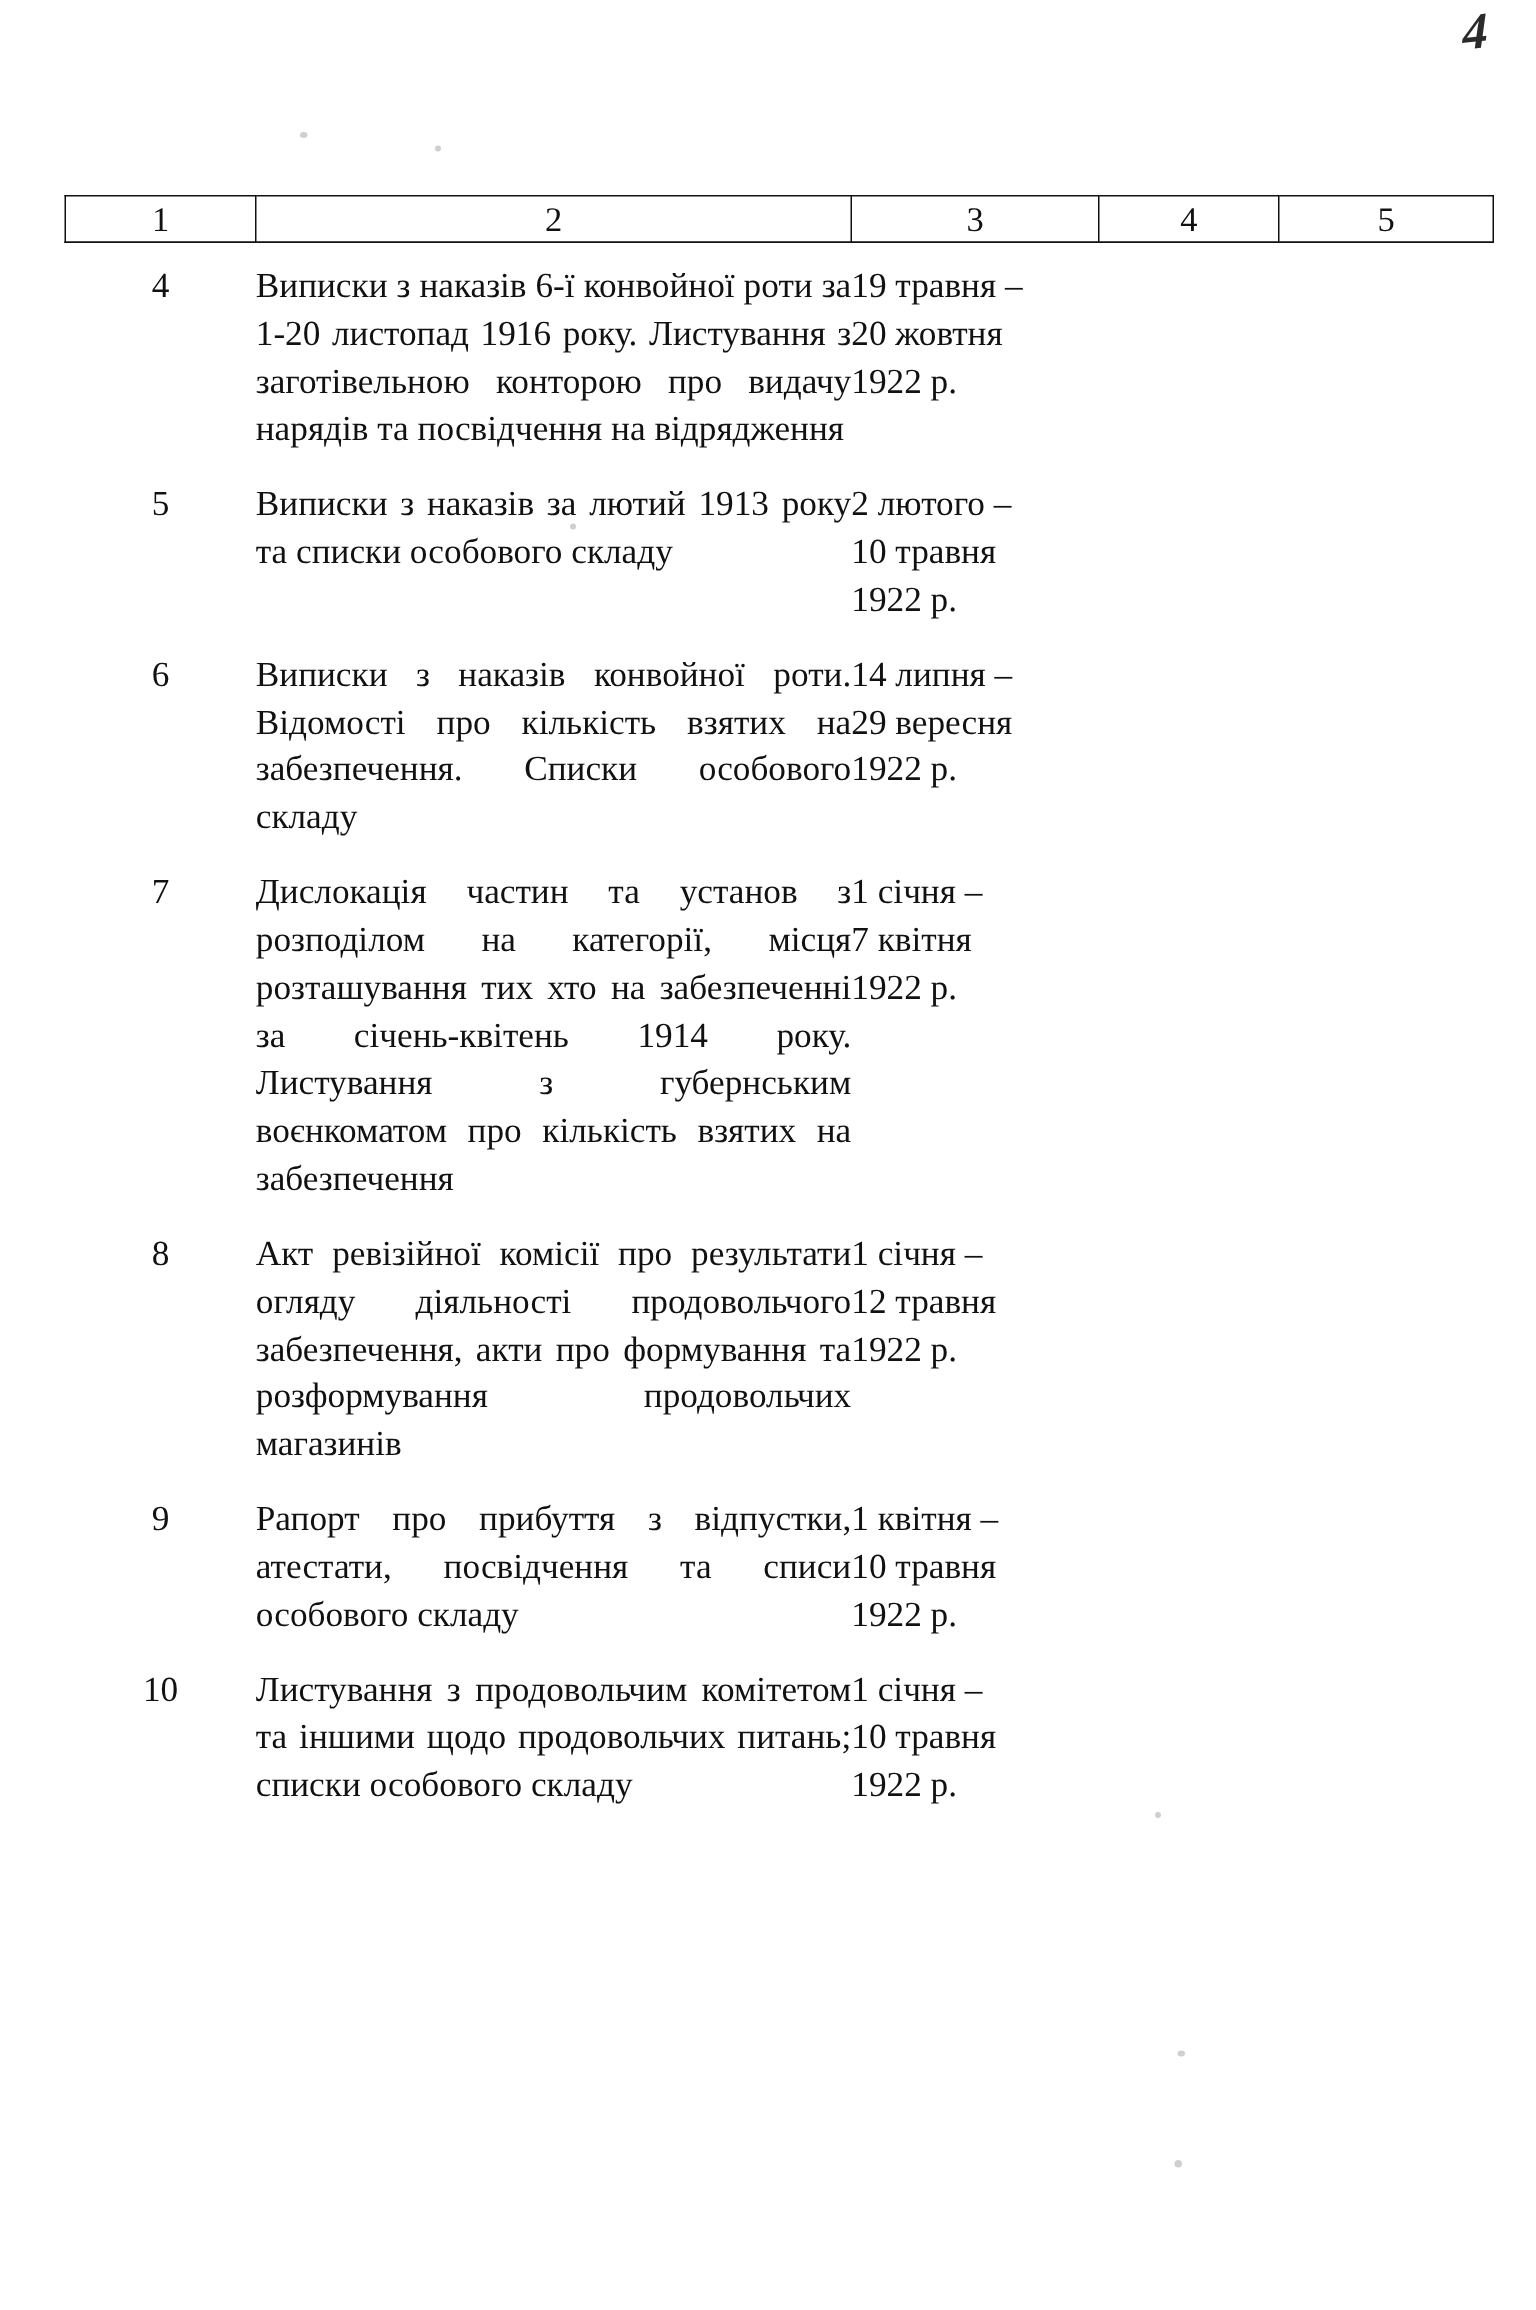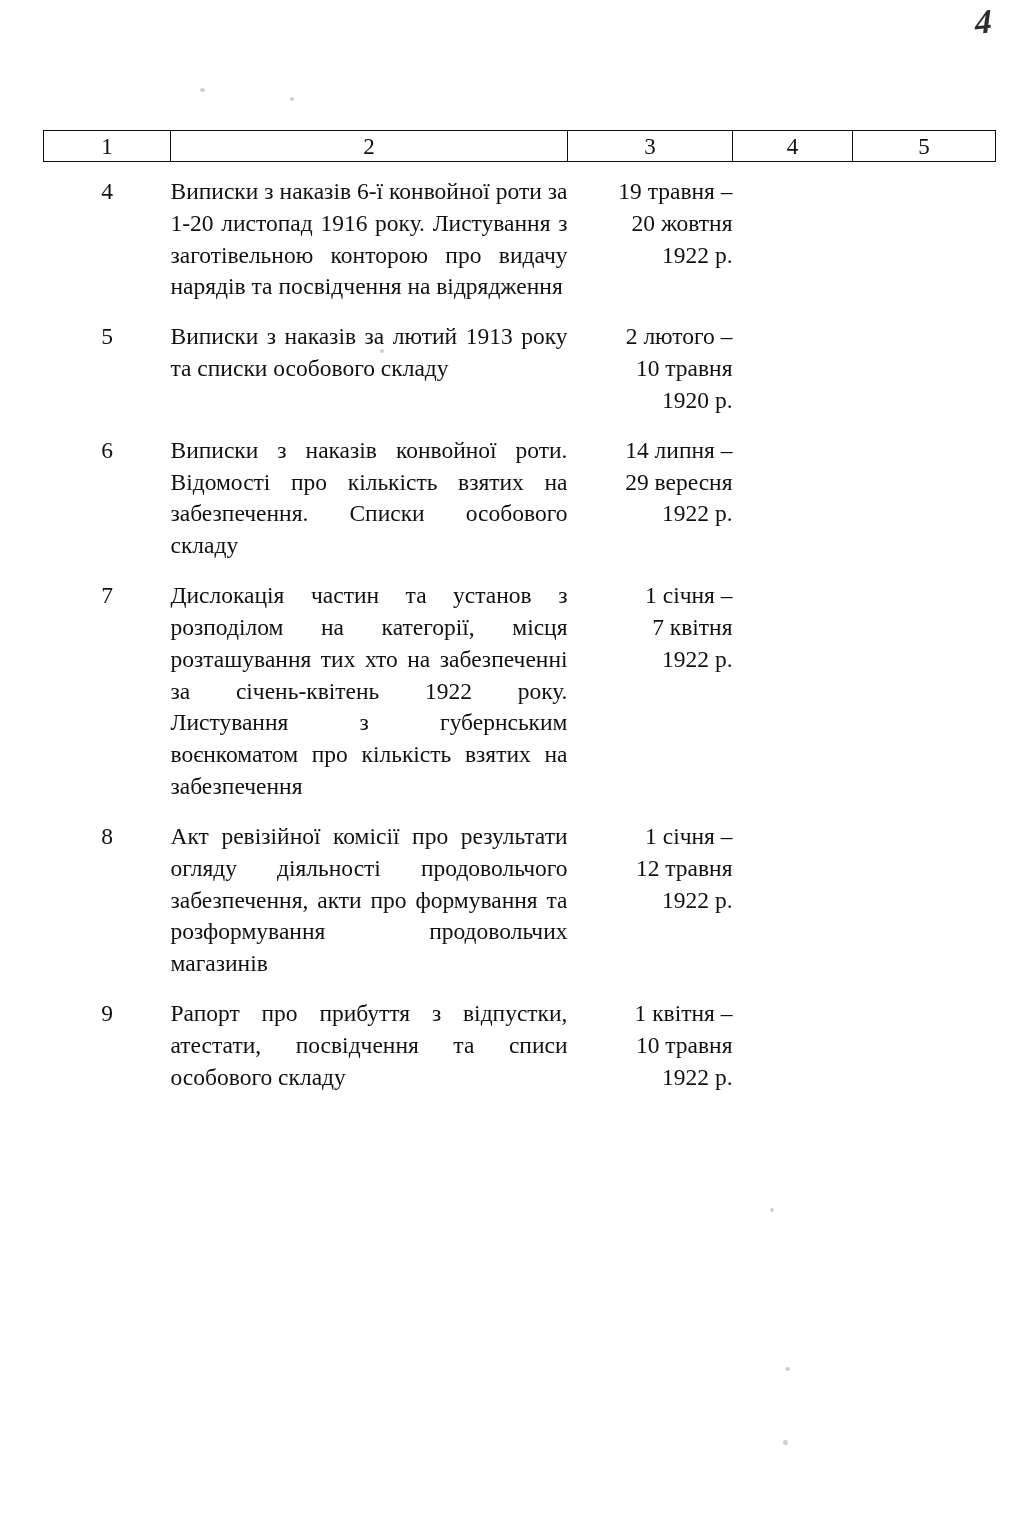--- a/index.html
+++ b/index.html
@@ -75,21 +75,21 @@
     padding-right: 14px;
   }
   td.desc {
     text-align: justify;
     text-align-last: left;
     padding-left: 18px;
     padding-right: 12px;
     hyphens: none;
   }
   td.date {
-    text-align: right;
+    text-align: left;
     padding-left: 6px;
     padding-right: 6px;
     white-space: pre-line;
   }
   td.blank { }
 
   
   .speck {
     position: absolute;
     background: #cfcfcf;
@@ -127,36 +127,36 @@
 20 жовтня
 1922 р.</td>
         <td class="blank"></td>
         <td class="blank"></td>
       </tr>
       <tr>
         <td class="num">5</td>
         <td class="desc">Виписки з наказів за лютий 1913 року та списки особового складу</td>
         <td class="date">2 лютого –
 10 травня
-1920 р.</td>
+1922 р.</td>
         <td class="blank"></td>
         <td class="blank"></td>
       </tr>
       <tr>
         <td class="num">6</td>
         <td class="desc">Виписки з наказів конвойної роти. Відомості про кількість взятих на забезпечення. Списки особового складу</td>
         <td class="date">14 липня –
 29 вересня
 1922 р.</td>
         <td class="blank"></td>
         <td class="blank"></td>
       </tr>
       <tr>
         <td class="num">7</td>
-        <td class="desc">Дислокація частин та установ з розподілом на категорії, місця розташування тих хто на забезпеченні за січень-квітень 1922 року. Листування з губернським воєнкоматом про кількість взятих на забезпечення</td>
+        <td class="desc">Дислокація частин та установ з розподілом на категорії, місця розташування тих хто на забезпеченні за січень-квітень 1914 року. Листування з губернським воєнкоматом про кількість взятих на забезпечення</td>
         <td class="date">1 січня –
 7 квітня
 1922 р.</td>
         <td class="blank"></td>
         <td class="blank"></td>
       </tr>
       <tr>
         <td class="num">8</td>
         <td class="desc">Акт ревізійної комісії про результати огляду діяльності продовольчого забезпечення, акти про формування та розформування продовольчих магазинів</td>
         <td class="date">1 січня –
@@ -167,20 +167,29 @@
       </tr>
       <tr>
         <td class="num">9</td>
         <td class="desc">Рапорт про прибуття з відпустки, атестати, посвідчення та списи особового складу</td>
         <td class="date">1 квітня –
 10 травня
 1922 р.</td>
         <td class="blank"></td>
         <td class="blank"></td>
       </tr>
+      <tr>
+        <td class="num">10</td>
+        <td class="desc">Листування з продовольчим комітетом та іншими щодо продовольчих питань; списки особового складу</td>
+        <td class="date">1 січня –
+10 травня
+1922 р.</td>
+        <td class="blank"></td>
+        <td class="blank"></td>
+      </tr>
     </tbody>
 </table>
 
 <div class="speck" style="left:200px;top:88px;width:5px;height:4px;"></div>
 <div class="speck" style="left:290px;top:97px;width:4px;height:4px;"></div>
 <div class="speck" style="left:380px;top:349px;width:4px;height:4px;"></div>
 <div class="speck" style="left:770px;top:1208px;width:4px;height:4px;"></div>
 <div class="speck" style="left:785px;top:1367px;width:5px;height:4px;"></div>
 <div class="speck" style="left:783px;top:1440px;width:5px;height:5px;"></div>
 

